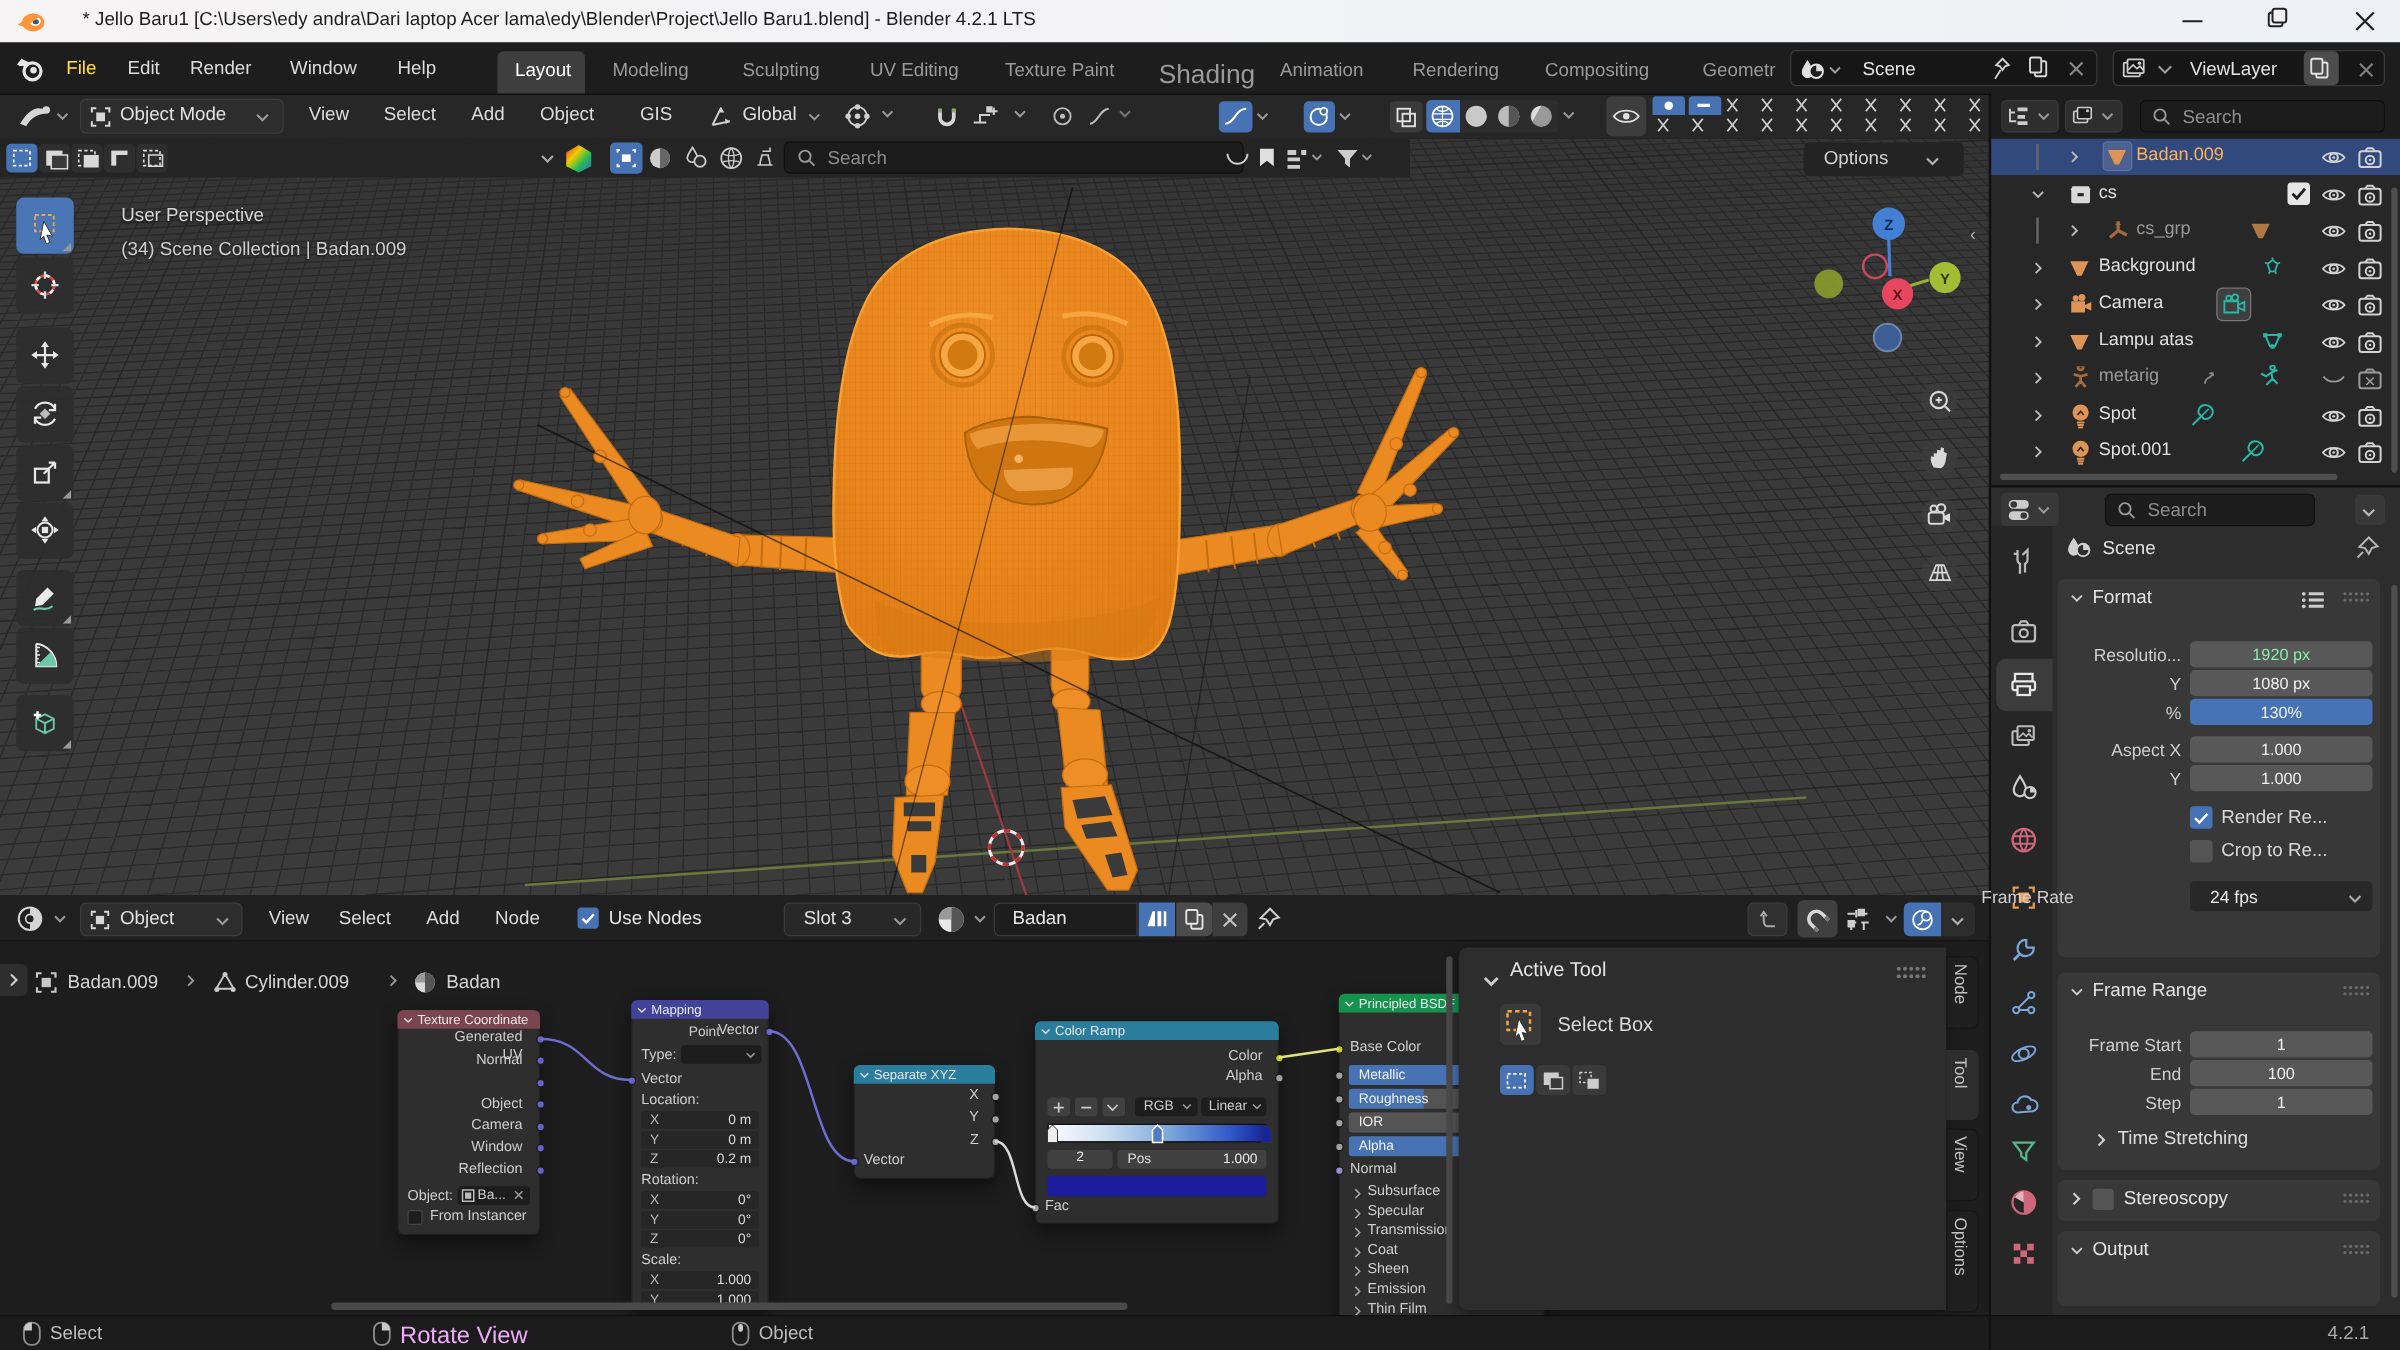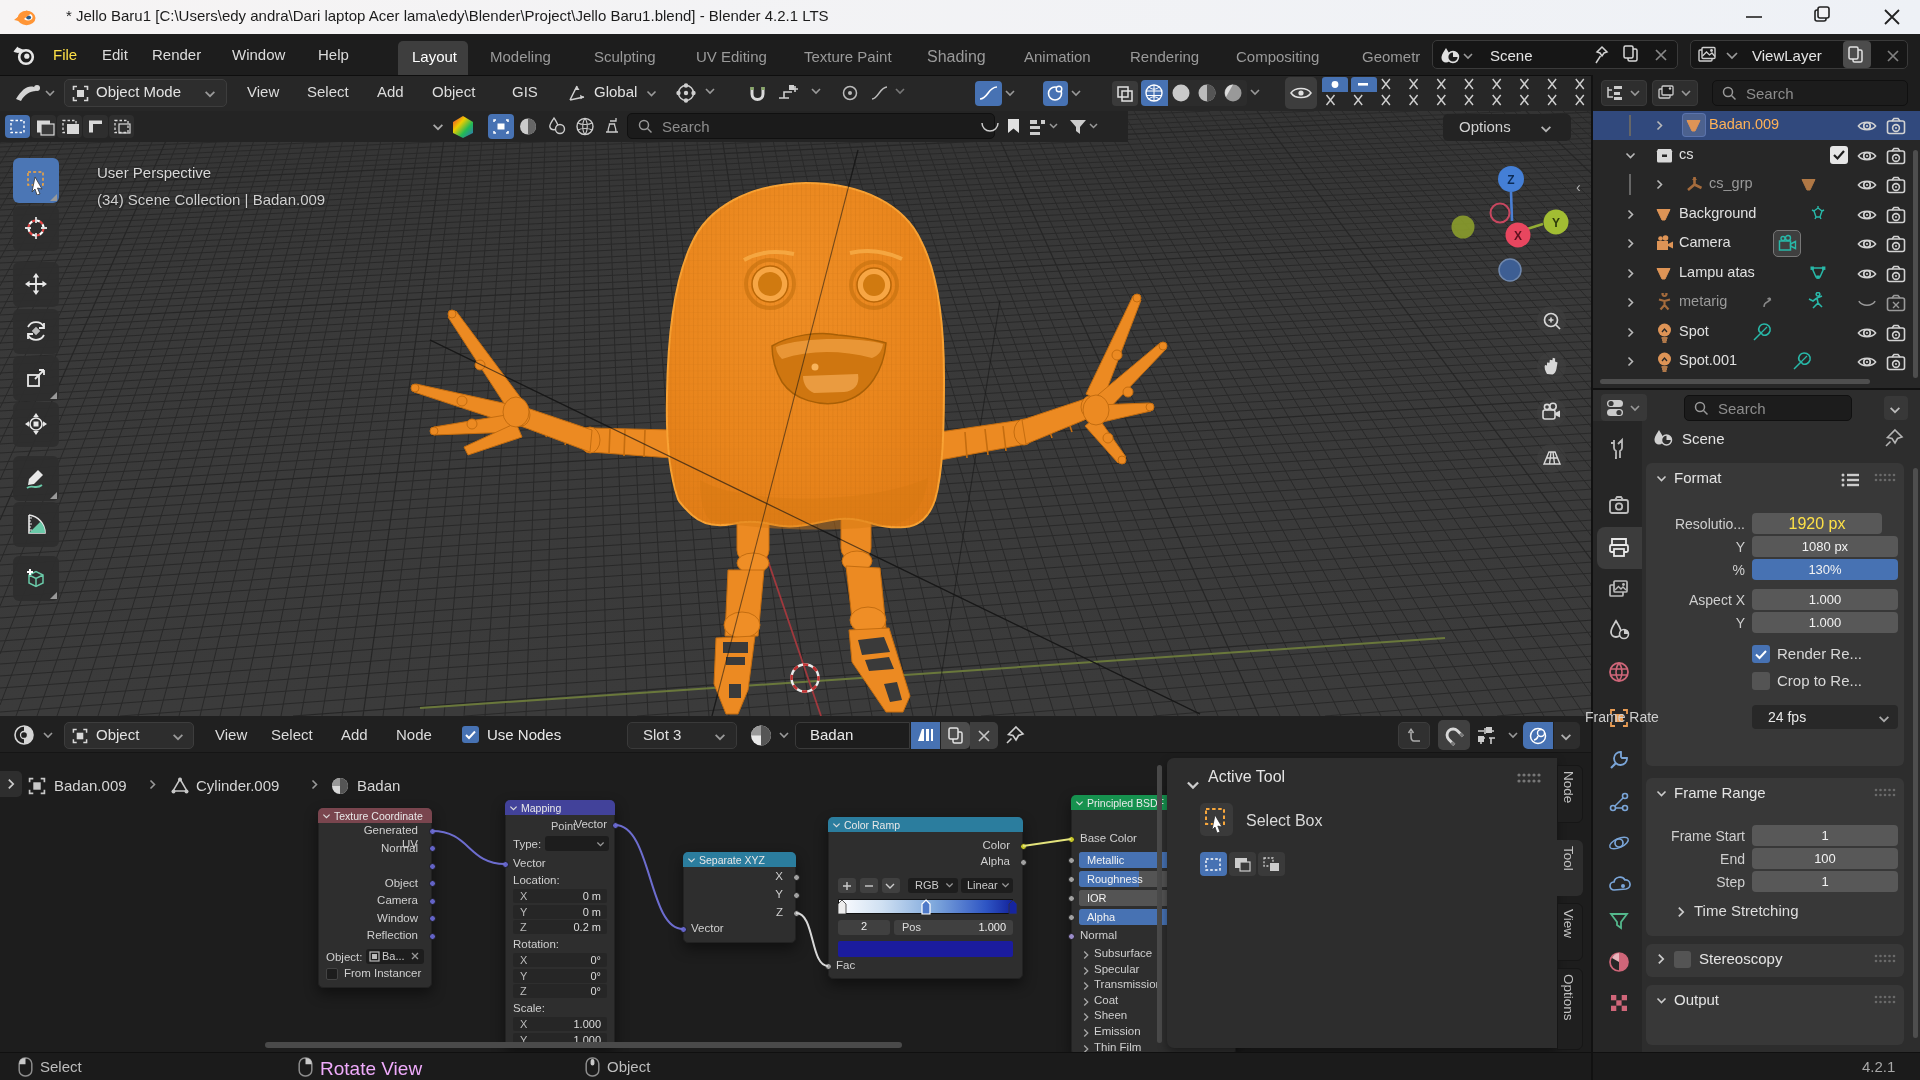--- a/index.html
+++ b/index.html
@@ -32,21 +32,21 @@
 <div class="tx" style="left:102px;top:46px;font-size:15px;color:#dcdcdc;">Edit</div>
 <div class="tx" style="left:152px;top:46px;font-size:15px;color:#dcdcdc;">Render</div>
 <div class="tx" style="left:232px;top:46px;font-size:15px;color:#dcdcdc;">Window</div>
 <div class="tx" style="left:318px;top:46px;font-size:15px;color:#dcdcdc;">Help</div>
 <div class="a" style="left:398px;top:41px;width:70px;height:34px;background:#3e3e3e;border-radius:5px 5px 0 0"></div>
 <div class="tx" style="left:412px;top:48px;font-size:15px;color:#ffffff;">Layout</div>
 <div class="tx" style="left:490px;top:48px;font-size:15px;color:#9a9a9a;">Modeling</div>
 <div class="tx" style="left:594px;top:48px;font-size:15px;color:#9a9a9a;">Sculpting</div>
 <div class="tx" style="left:696px;top:48px;font-size:15px;color:#9a9a9a;">UV Editing</div>
 <div class="tx" style="left:804px;top:48px;font-size:15px;color:#9a9a9a;">Texture Paint</div>
-<div class="tx" style="left:927px;top:48px;font-size:16px;color:#9a9a9a;">Shading</div>
+<div class="tx" style="left:927px;top:48px;font-size:21px;color:#9a9a9a;">Shading</div>
 <div class="tx" style="left:1024px;top:48px;font-size:15px;color:#9a9a9a;">Animation</div>
 <div class="tx" style="left:1130px;top:48px;font-size:15px;color:#9a9a9a;">Rendering</div>
 <div class="tx" style="left:1236px;top:48px;font-size:15px;color:#9a9a9a;">Compositing</div>
 <div class="tx" style="left:1362px;top:48px;font-size:15px;color:#9a9a9a;">Geometr</div>
 <div class="a" style="left:1432px;top:40px;width:246px;height:29px;background:#161616;border:1px solid #3a3a3a;border-radius:5px"></div>
 <svg class="a" style="left:1440px;top:46px" width="34" height="18" viewBox="0 0 34 18">
 <path d="M6 2 C9 7 10.5 9 10.5 12 A4.5 4.5 0 0 1 1.5 12 C1.5 9 3 7 6 2 Z" fill="#e0e0e0"></path>
 <circle cx="13" cy="11" r="5.4" fill="#1d1d1d" stroke="#e0e0e0" stroke-width="1.6"></circle>
 <path d="M13 5.6 A5.4 5.4 0 0 1 18.4 11 L13 11 Z" fill="#e0e0e0"></path>
 <path d="M24 8 l4 4 4 -4" stroke="#9a9a9a" stroke-width="1.6" fill="none"></path>
@@ -1209,21 +1209,21 @@
 <g fill="#ccc">
       <circle cx="3" cy="3" r="1.5"></circle>
       <rect x="7" y="1.8" width="12" height="2.4"></rect>
       <circle cx="3" cy="8" r="1.5"></circle>
       <rect x="7" y="6.8" width="12" height="2.4"></rect>
       <circle cx="3" cy="13" r="1.5"></circle>
       <rect x="7" y="11.8" width="12" height="2.4"></rect>
     </g>
   </svg>
 <div class="a" style="left:1585px;top:516px;width:160px;text-align:right;font-size:14px;color:#cfcfcf">Resolutio...</div>
-<div class="a" style="left:1752px;top:513px;width:130px;height:21px;background:#585858;border-radius:4px;text-align:center;font-size:16px;color:#fde047;line-height:21px">1920 px</div>
+<div class="a" style="left:1752px;top:513px;width:146px;height:21px;background:#585858;border-radius:4px;text-align:center;font-size:13px;color:#86efac;line-height:21px">1920 px</div>
 <div class="a" style="left:1585px;top:539px;width:160px;text-align:right;font-size:14px;color:#cfcfcf">Y</div>
 <div class="a" style="left:1752px;top:536px;width:146px;height:21px;background:#585858;border-radius:4px;text-align:center;font-size:13px;color:#f2f2f2;line-height:21px">1080 px</div>
 <div class="a" style="left:1585px;top:562px;width:160px;text-align:right;font-size:14px;color:#cfcfcf">%</div>
 <div class="a" style="left:1752px;top:559px;width:146px;height:21px;background:#4772b3;border-radius:4px;text-align:center;font-size:13px;color:#f2f2f2;line-height:21px">130%</div>
 <div class="a" style="left:1585px;top:592px;width:160px;text-align:right;font-size:14px;color:#cfcfcf">Aspect X</div>
 <div class="a" style="left:1752px;top:589px;width:146px;height:21px;background:#585858;border-radius:4px;text-align:center;font-size:13px;color:#f2f2f2;line-height:21px">1.000</div>
 <div class="a" style="left:1585px;top:615px;width:160px;text-align:right;font-size:14px;color:#cfcfcf">Y</div>
 <div class="a" style="left:1752px;top:612px;width:146px;height:21px;background:#585858;border-radius:4px;text-align:center;font-size:13px;color:#f2f2f2;line-height:21px">1.000</div>
 <div class="a" style="left:1752px;top:645px;width:18px;height:18px;background:#4772b3;border-radius:3px"></div>
 <svg class="a" style="left:1755px;top:650px" width="12" height="10" viewBox="0 0 12 10">

